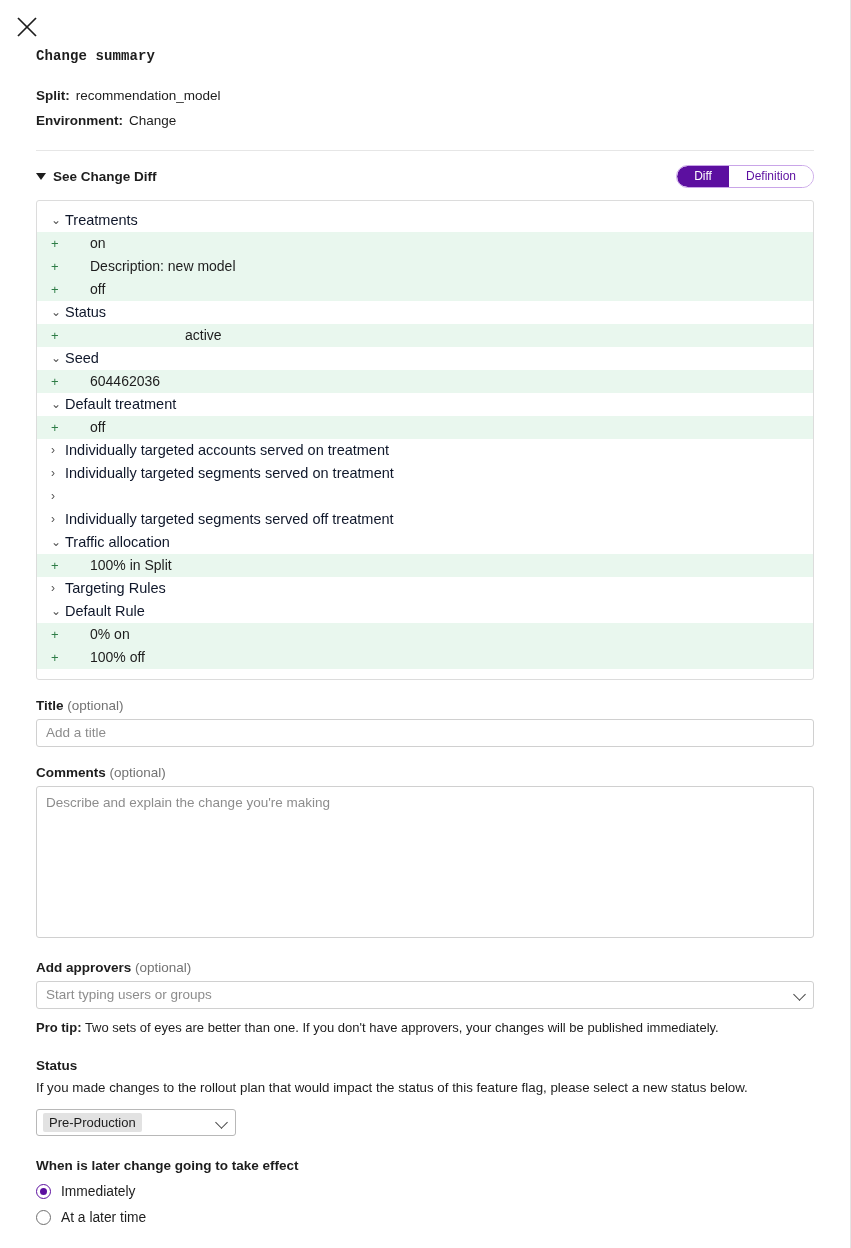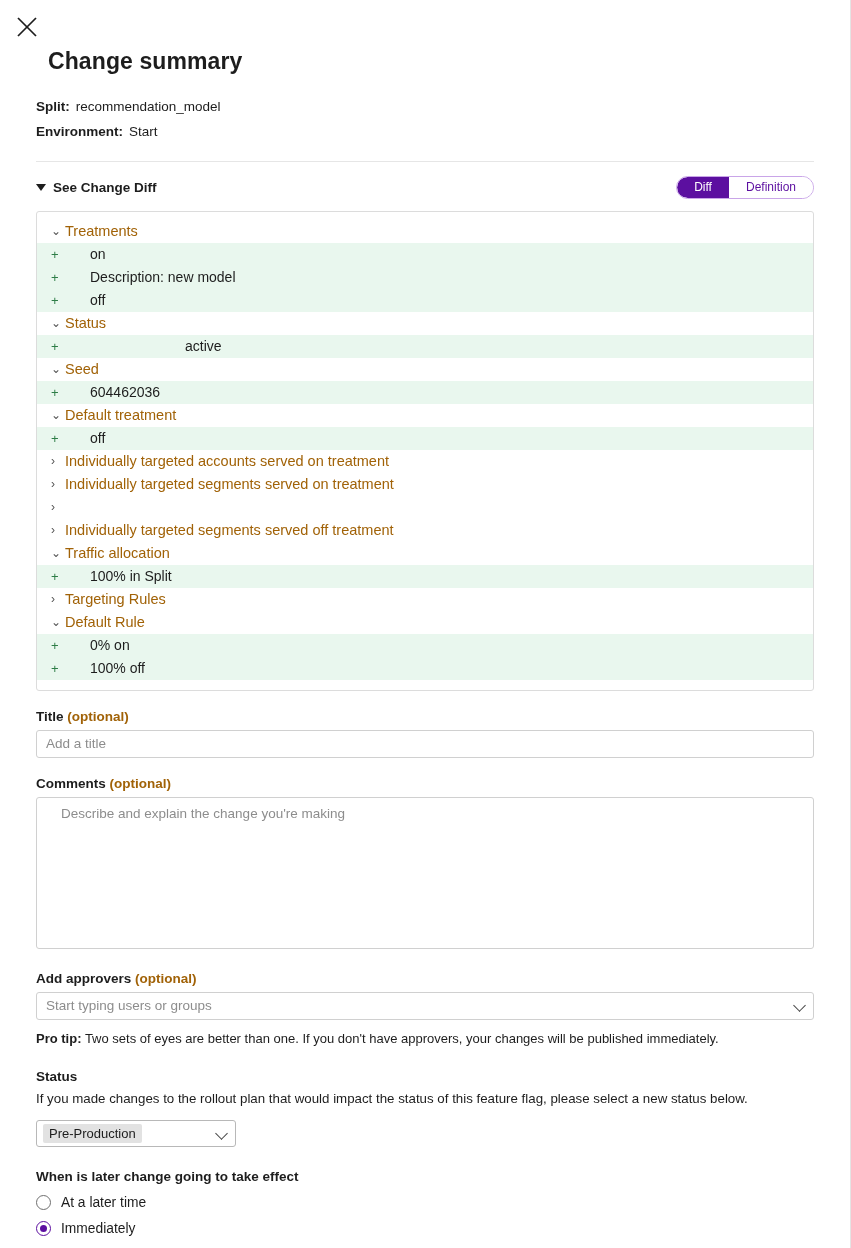--- a/index.html
+++ b/index.html
@@ -23,24 +23,25 @@
     top: 14px; left: 14px;
     width: 26px; height: 26px;
     cursor: pointer;
     display: flex; align-items: center; justify-content: center;
   }
   .close-btn svg { display: block; }
   .content {
     padding: 48px 36px 0 36px;
   }
   h1.title {
-    font-size: 23px;
+    font-size: 14px;
     font-weight: bold;
-    margin: 0 0 22px 12px;
+    margin: 0 0 22px 0;
     letter-spacing: .1px;
+    font-family: Liberation Mono, monospace;
   }
   .meta-row {
     font-size: 13.5px;
     margin-bottom: 5px;
     line-height: 1.5;
   }
   .meta-row .lbl { font-weight: bold; }
   .meta-row .val { margin-left: 6px; }
 
   .divider {
@@ -102,21 +103,21 @@
     padding: 2px 0 2px 14px;
     line-height: 19px;
   }
   .chev {
     width: 14px;
     display: inline-block;
     color: #555;
     font-size: 12px;
     flex: 0 0 14px;
   }
-  .node-label { font-size: 14.5px; color: #a16207; }
+  .node-label { font-size: 14.5px; color: #0f172a; }
   .addline {
     background: #e9f7ee;
     display: flex;
     padding: 2px 0 2px 14px;
     line-height: 19px;
   }
   .addline .plus {
     color: #2e7d47;
     width: 14px;
     flex: 0 0 14px;
@@ -128,41 +129,41 @@
   }
   .indent-1 { padding-left: 25px; }
   .indent-2 { padding-left: 120px; }
 
   .field-label {
     font-size: 13.5px;
     font-weight: bold;
     margin: 18px 0 6px 0;
   }
   .field-label .opt {
-    font-weight: bold;
-    color: #a16207;
+    font-weight: normal;
+    color: #737373;
   }
   input.text-input {
     width: 100%;
     height: 28px;
     border: 1px solid #d0d0d0;
     border-radius: 3px;
     padding: 4px 9px;
     font-size: 13.5px;
     font-family: "Liberation Sans", sans-serif;
     color: #1d1d1d;
     outline: none;
   }
   input.text-input::placeholder, textarea::placeholder { color: #8d8d8d; }
   textarea.comments {
     width: 100%;
     height: 152px;
     border: 1px solid #d0d0d0;
     border-radius: 3px;
-    padding: 8px 24px;
+    padding: 8px 9px;
     font-size: 13.5px;
     font-family: "Liberation Sans", sans-serif;
     resize: none;
     outline: none;
     color: #1d1d1d;
   }
   .select-wrap {
     position: relative;
     width: 100%;
   }
@@ -264,21 +265,21 @@
     </svg>
   </div>
 
   <div class="content">
     <h1 class="title">Change summary</h1>
 
     <div class="meta-row">
       <span class="lbl">Split:</span><span class="val">recommendation_model</span>
     </div>
     <div class="meta-row">
-      <span class="lbl">Environment:</span><span class="val">Start</span>
+      <span class="lbl">Environment:</span><span class="val">Change</span>
     </div>
 
     <div class="divider"></div>
 
     <div class="diff-header">
       <div class="diff-toggle-label">
         <span class="caret-down"></span>
         <span>See Change Diff</span>
       </div>
       <div class="seg">
@@ -400,23 +401,23 @@
     <div class="section-desc">If you made changes to the rollout plan that would impact the status of this feature flag, please select a new status below.</div>
 
     <div class="status-select">
       <span class="pill">Pre-Production</span>
       <span class="chev-down"></span>
     </div>
 
     <div class="section-title">When is later change going to take effect</div>
 
     <div class="radio-row">
+      <span class="radio checked"></span>
+      <span>Immediately</span>
+    </div>
+    <div class="radio-row">
       <span class="radio"></span>
       <span>At a later time</span>
-    </div>
-    <div class="radio-row">
-      <span class="radio checked"></span>
-      <span>Immediately</span>
     </div>
 
     
   </div>
 </div>
 
 </body></html>

